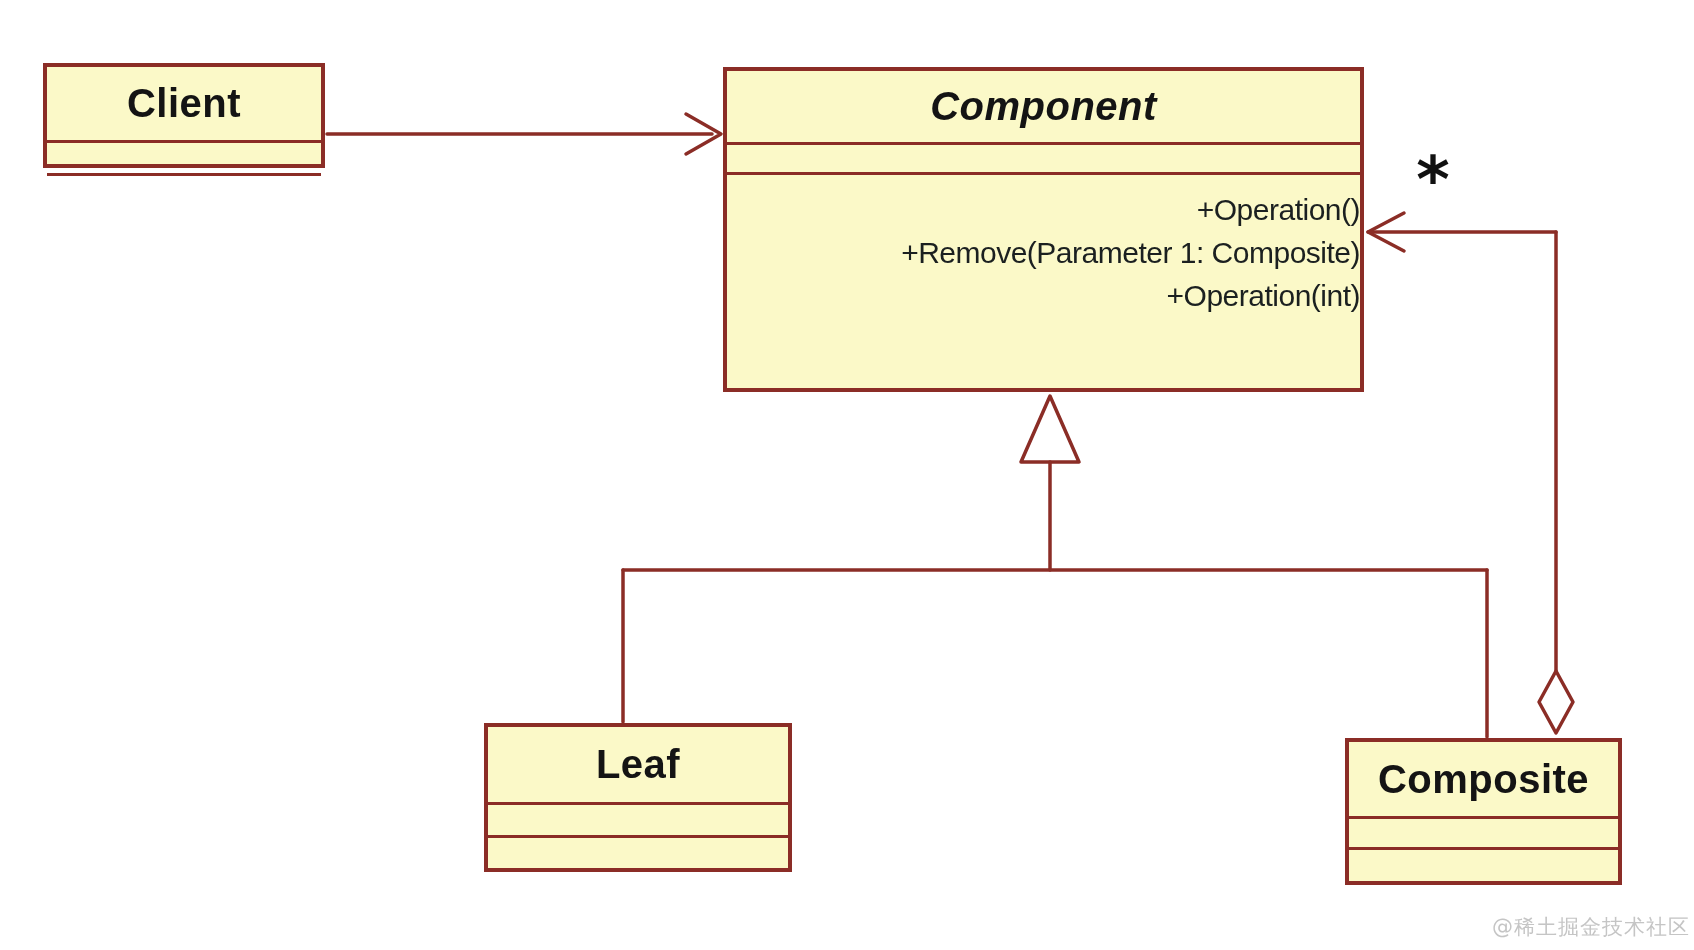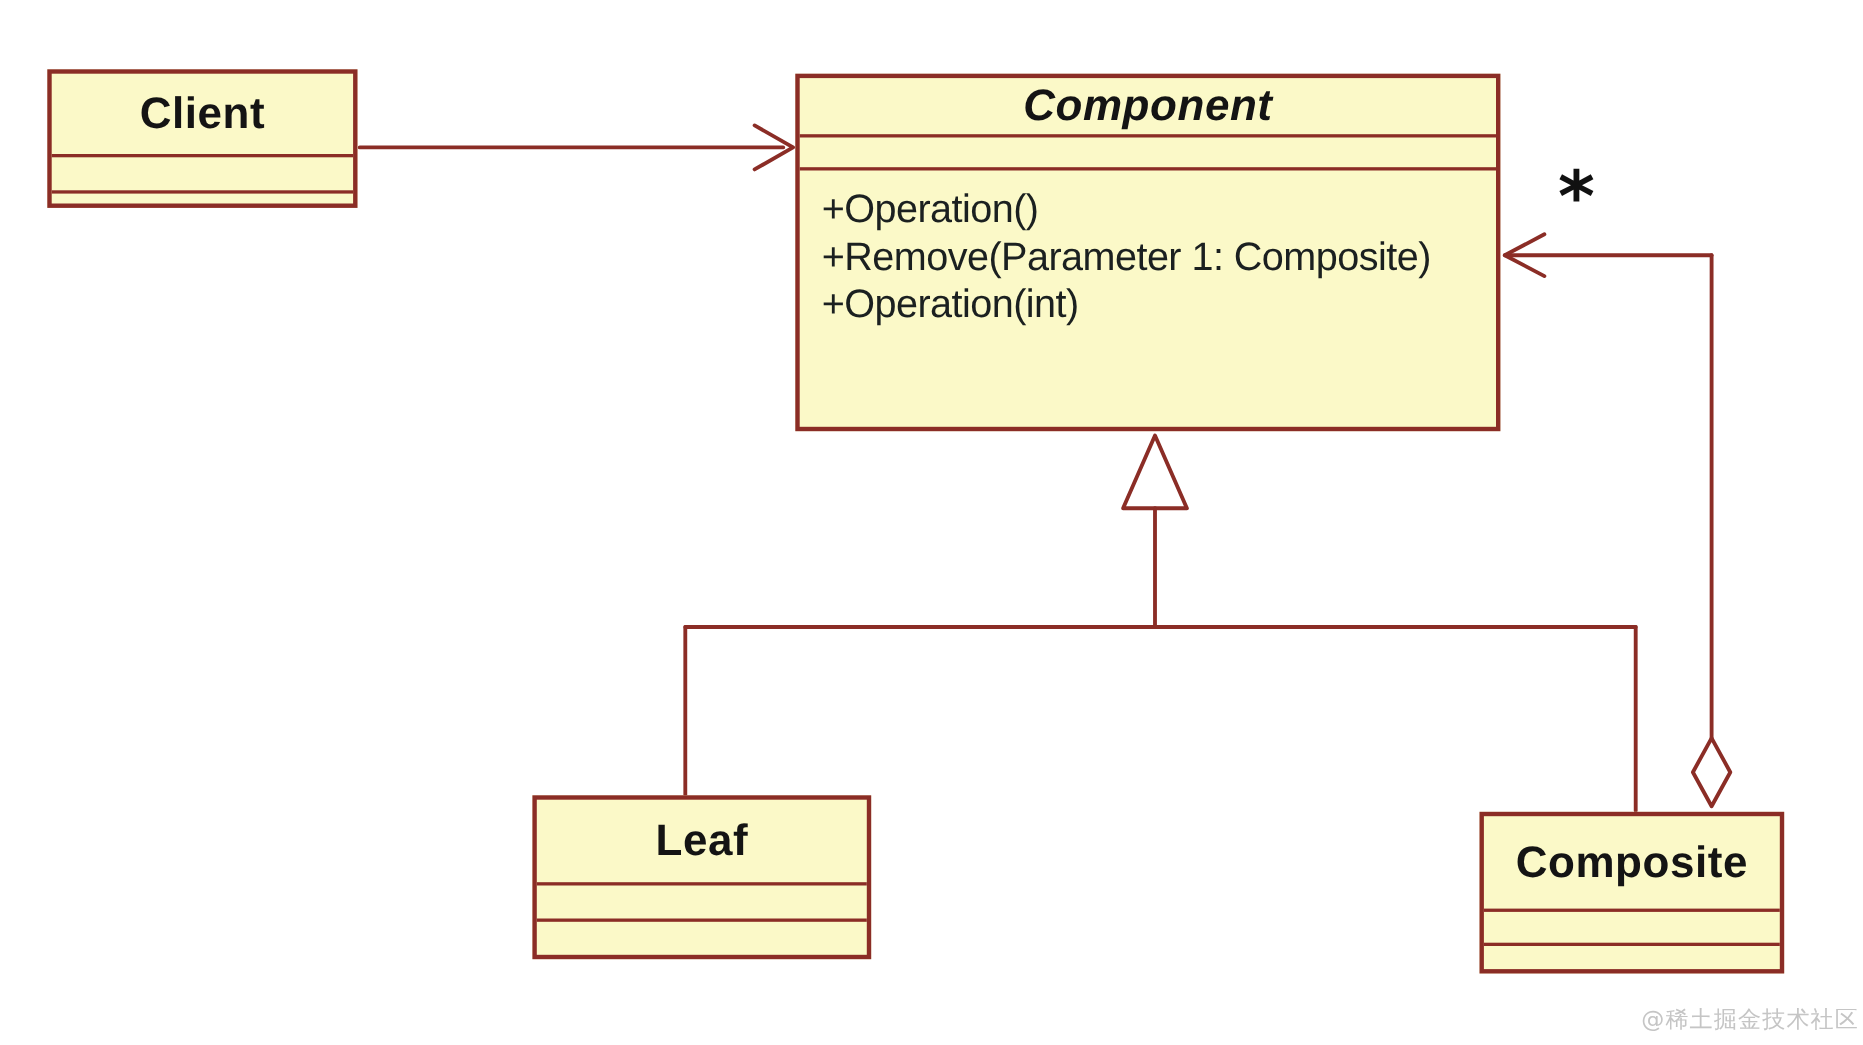--- a/index.html
+++ b/index.html
@@ -49,25 +49,26 @@
     border-top: 3px solid var(--box-border);
     flex: 0 0 auto;
   }
   .uml-ops {
     border-top: 3px solid var(--box-border);
     flex: 1 1 auto;
     padding: 13px 0 0 20px;
     overflow: hidden;
   }
   .uml-op {
-    font-size: 36px;
+    font-size: 30px;
     line-height: 43px;
     color: var(--text-color);
     letter-spacing: -0.5px;
     white-space: nowrap;
+    text-align: right;
   }
   .multiplicity-star {
     position: absolute;
     left: 1408px; top: 143px;
     width: 50px;
     text-align: center;
     font-size: 64px;
     font-weight: bold;
     color: #111;
     font-family: "DejaVu Sans", sans-serif;
@@ -116,44 +117,44 @@
     </g>
 
     <g>
       <polyline class="stroke" points="1404,213 1368,232 1404,251"></polyline>
       <line class="stroke" x1="1368" y1="232" x2="1556" y2="232"></line>
       <line class="stroke" x1="1556" y1="232" x2="1556" y2="671"></line>
       <polygon class="hollow" points="1556,671 1573,702 1556,733 1539,702"></polygon>
     </g>
   </svg>
 
-  <div class="uml-class" style="left:43px; top:63px; width:282px; height:126px;">
+  <div class="uml-class" style="left:43px; top:63px; width:282px; height:105px;">
     <div class="uml-title" style="height:73px;">Client</div>
     <div class="uml-attrs" style="height:33px;"></div>
     <div class="uml-ops"></div>
   </div>
 
   <div class="uml-class abstract" style="left:723px; top:67px; width:641px; height:325px;">
-    <div class="uml-title" style="height:51px;border-radius:19px;">Component</div>
+    <div class="uml-title" style="height:71px;border-radius:19px;">Component</div>
     <div class="uml-attrs" style="height:30px;"></div>
     <div class="uml-ops">
       <div class="uml-op">+Operation()</div>
       <div class="uml-op">+Remove(Parameter 1: Composite)</div>
       <div class="uml-op">+Operation(int)</div>
     </div>
   </div>
 
   <div class="uml-class" style="left:484px; top:723px; width:308px; height:149px;">
     <div class="uml-title" style="height:75px;">Leaf</div>
     <div class="uml-attrs" style="height:33px;"></div>
     <div class="uml-ops"></div>
   </div>
 
   <div class="uml-class" style="left:1345px; top:738px; width:277px; height:147px;">
-    <div class="uml-title" style="height:84px;">Composite</div>
+    <div class="uml-title" style="height:74px;">Composite</div>
     <div class="uml-attrs" style="height:31px;"></div>
     <div class="uml-ops"></div>
   </div>
 
   <div class="multiplicity-star">*</div>
 
   <div class="watermark">@稀土掘金技术社区</div>
 
 </div>
 

